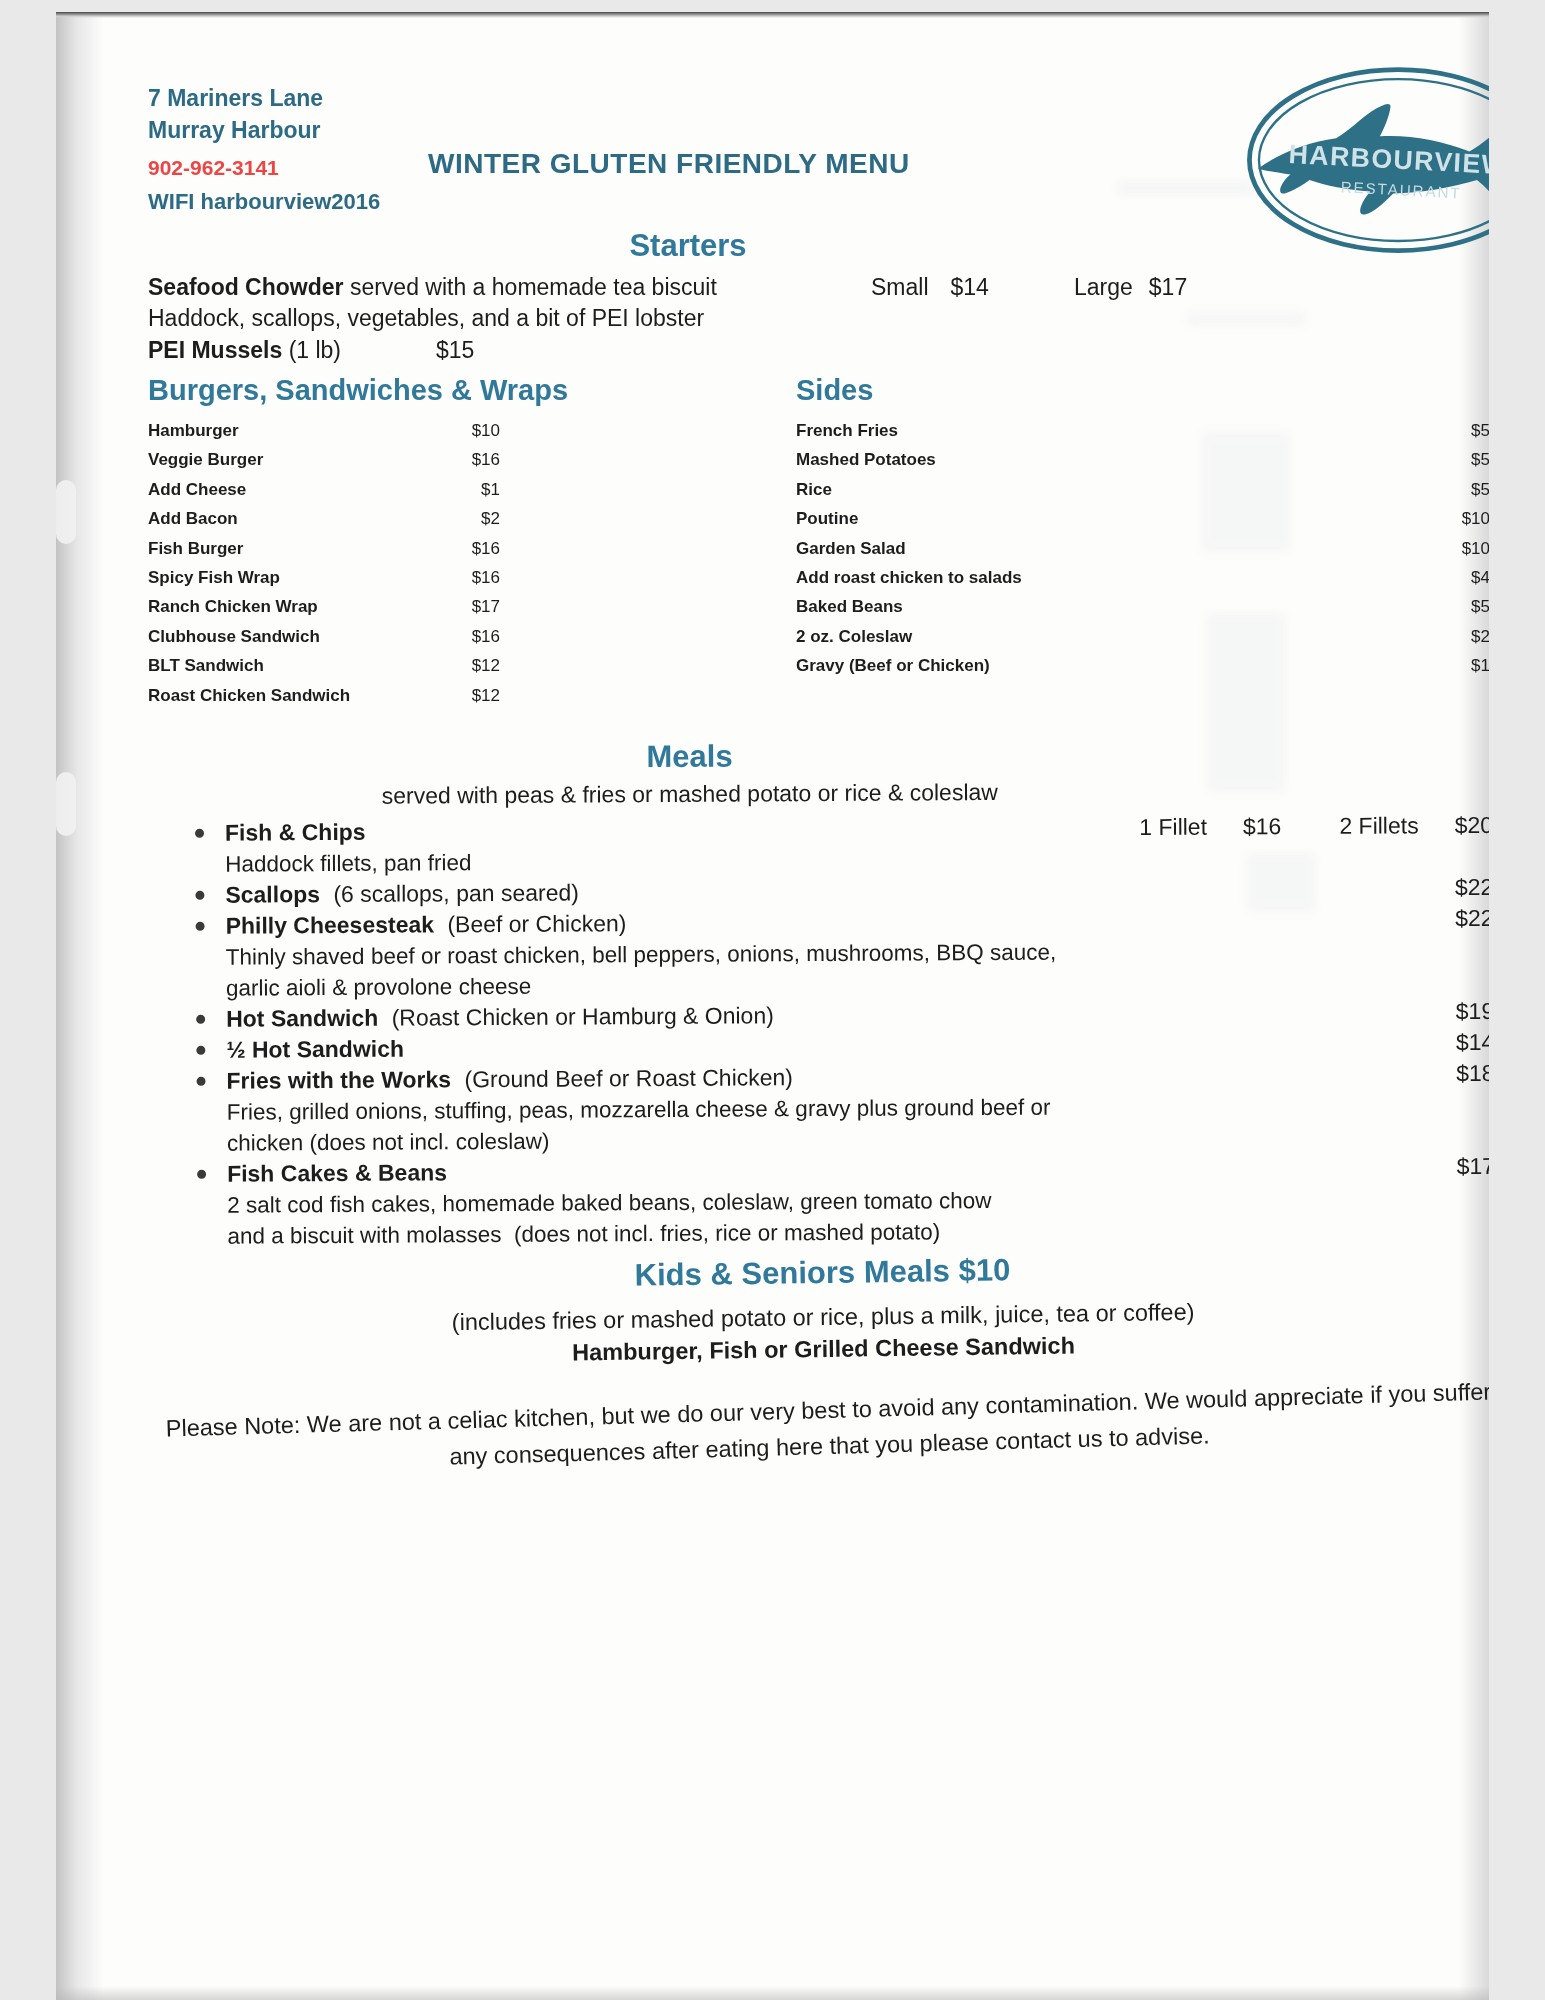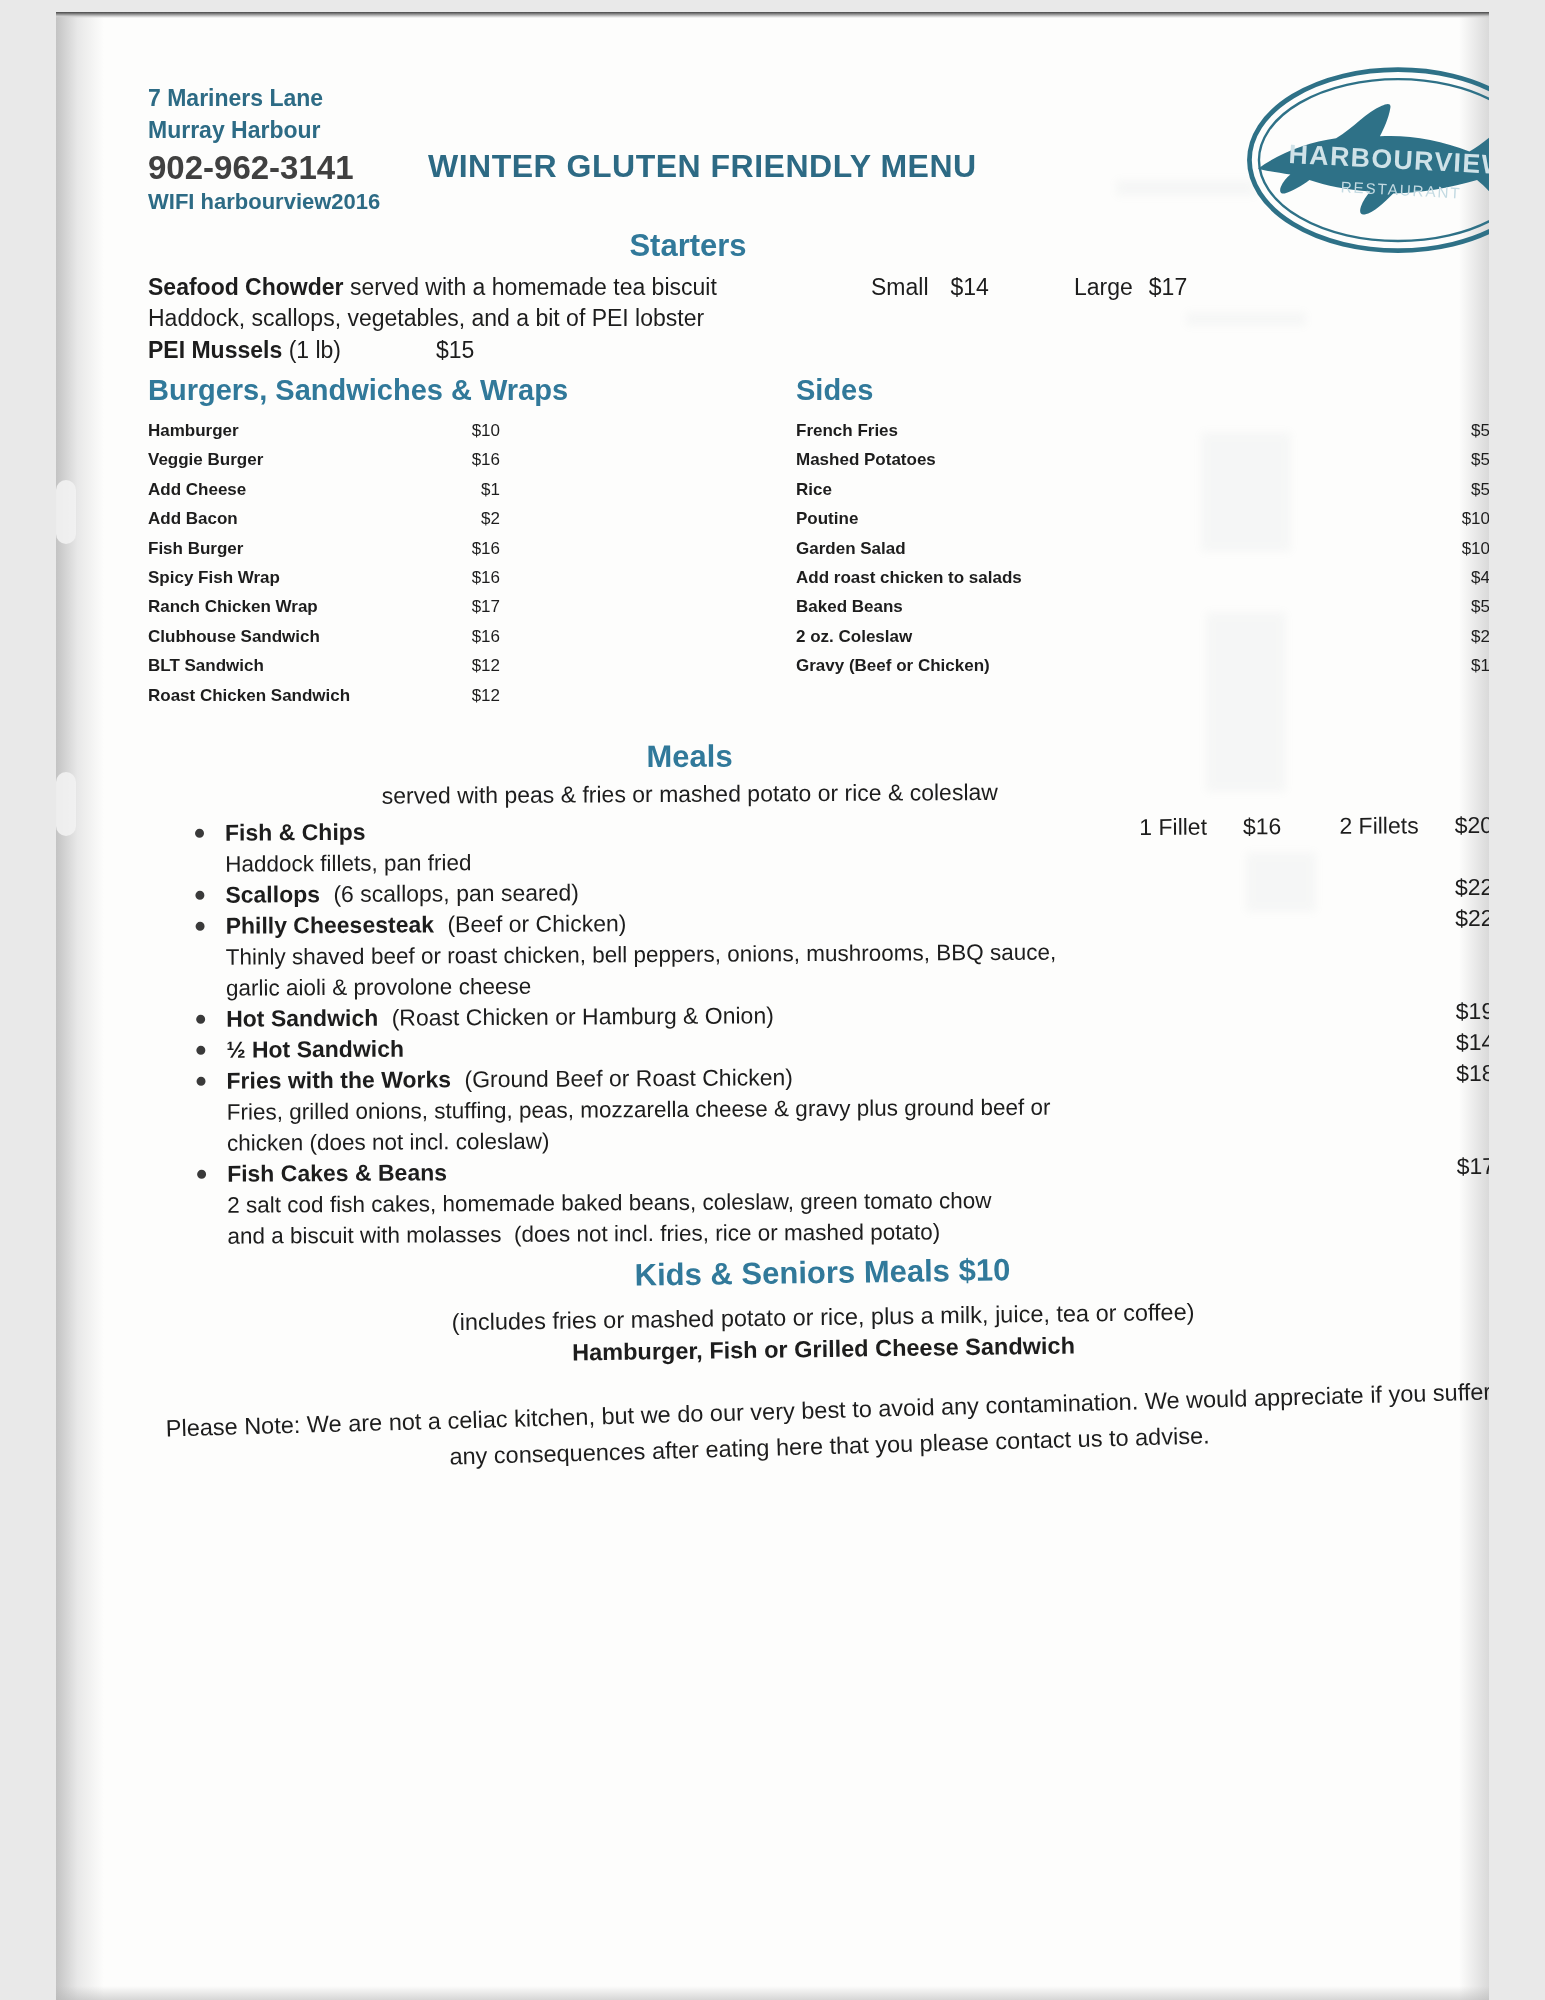--- a/index.html
+++ b/index.html
@@ -23,23 +23,23 @@
   .ghost{position:absolute;background:#9aa7ac;opacity:.07;filter:blur(4px);border-radius:4px;}
   .g1{left:1130px;top:300px;width:120px;height:14px;}
   .g2{left:1145px;top:420px;width:90px;height:120px;}
   .g3{left:1150px;top:600px;width:80px;height:180px;}
   .g4{left:1060px;top:168px;width:140px;height:16px;}
   .g5{left:1190px;top:840px;width:70px;height:60px;}
 
   
   .addr{position:absolute;left:92px;top:70px;color:#2d6b85;font-weight:bold;line-height:32px;}
   .addr .l1,.addr .l2{font-size:23px;}
-  .addr .phone{font-size:33px;margin-top:6px;color:#404040;}
+  .addr .phone{font-size:21px;margin-top:6px;color:#ef4444;}
   .addr .wifi{font-size:22px;margin-top:2px;}
-  .title{position:absolute;left:372px;top:136px;font-size:32px;font-weight:bold;color:#2d6a84;letter-spacing:.5px;}
+  .title{position:absolute;left:372px;top:136px;font-size:28px;font-weight:bold;color:#2d6a84;letter-spacing:.5px;}
   .logo{position:absolute;left:1183px;top:50px;width:318px;height:200px;}
 
   
   .starters{position:absolute;left:92px;top:216px;width:1352px;}
   .sec-h{font-size:31px;font-weight:bold;color:#31799a;margin:0;}
   .starters .sec-h{width:1080px;text-align:center;}
   .chowder{position:relative;margin-top:8px;font-size:23px;line-height:31px;}
   .iname{font-weight:bold;font-size:23px;}
   .idesc{font-size:23px;}
   .pos{position:absolute;top:0;display:flex;}

